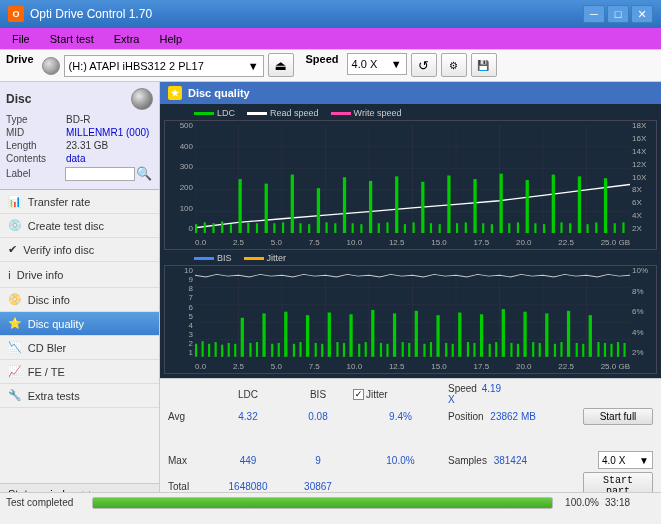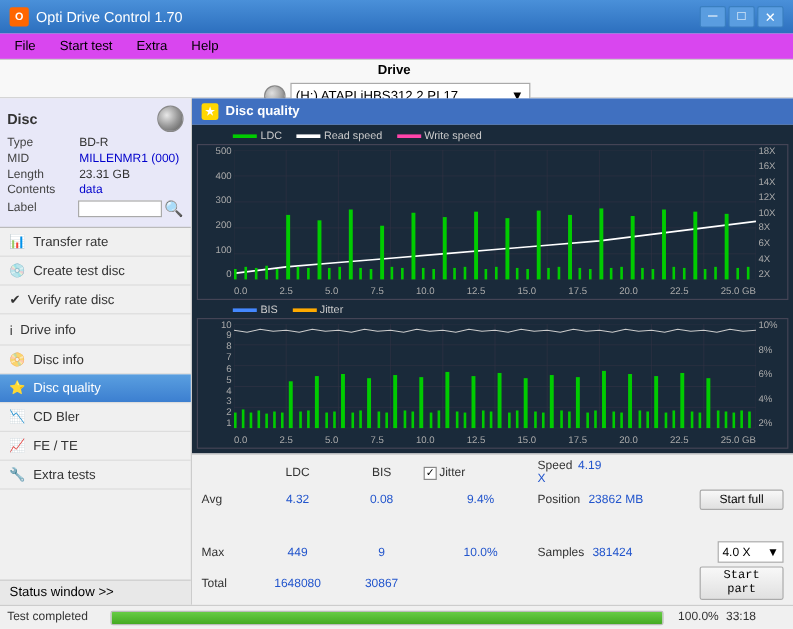--- a/index.html
+++ b/index.html
@@ -68,25 +68,23 @@
     .menu-item {
       padding: 2px 8px;
       cursor: pointer;
       border-radius: 2px;
       font-size: 11px;
     }
     .toolbar {
       background: #f8f8f8;
       border-bottom: 1px solid #ccc;
       display: flex;
-      align-items: center;
       padding: 3px 6px;
       height: 32px;
       gap: 4px;
-      flex-direction: column;
     }
     .toolbar-label {
       font-size: 11px;
       font-weight: bold;
       margin-right: 4px;
     }
     .drive-select {
       display: flex;
       align-items: center;
       gap: 2px;
@@ -479,21 +477,21 @@
       <div class="nav-item">
         <span>📊</span>
         <span>Transfer rate</span>
       </div>
       <div class="nav-item">
         <span>💿</span>
         <span>Create test disc</span>
       </div>
       <div class="nav-item">
         <span>✔</span>
-        <span>Verify rate disc</span>
+        <span>Verify info disc</span>
       </div>
       <div class="nav-item">
         <span>ℹ</span>
         <span>Drive info</span>
       </div>
       <div class="nav-item">
         <span>📀</span>
         <span>Disc info</span>
       </div>
       <div class="nav-item active">
@@ -840,21 +838,21 @@
           <div class="stats-blue">30867</div>
           <div style="width:95px;"></div>
           <div style="margin-left:auto;font-family:Liberation Mono, monospace;">
             <div class="start-btn">Start part</div>
           </div>
         </div>
       </div>
     </div>
   </div>
 
-  <div style="position:absolute;bottom:0;left:0;right:0;height:20px;background:#f0f0f0;border-top:1px solid #ccc;display:flex;align-items:center;gap:6px;padding:0 6px;">
+  <div style="position:absolute;bottom:12px;left:0;right:0;height:20px;background:#f0f0f0;border-top:1px solid #ccc;display:flex;align-items:center;gap:6px;padding:0 6px;">
     <span class="status-text">Test completed</span>
     <div class="progress-bar-outer">
       <div class="progress-bar-inner" style="width:100%;"></div>
     </div>
     <span style="font-size:10px;color:#333;min-width:40px;text-align:right;">100.0%</span>
     <span class="status-time">33:18</span>
   </div>
 
 </div>
 

